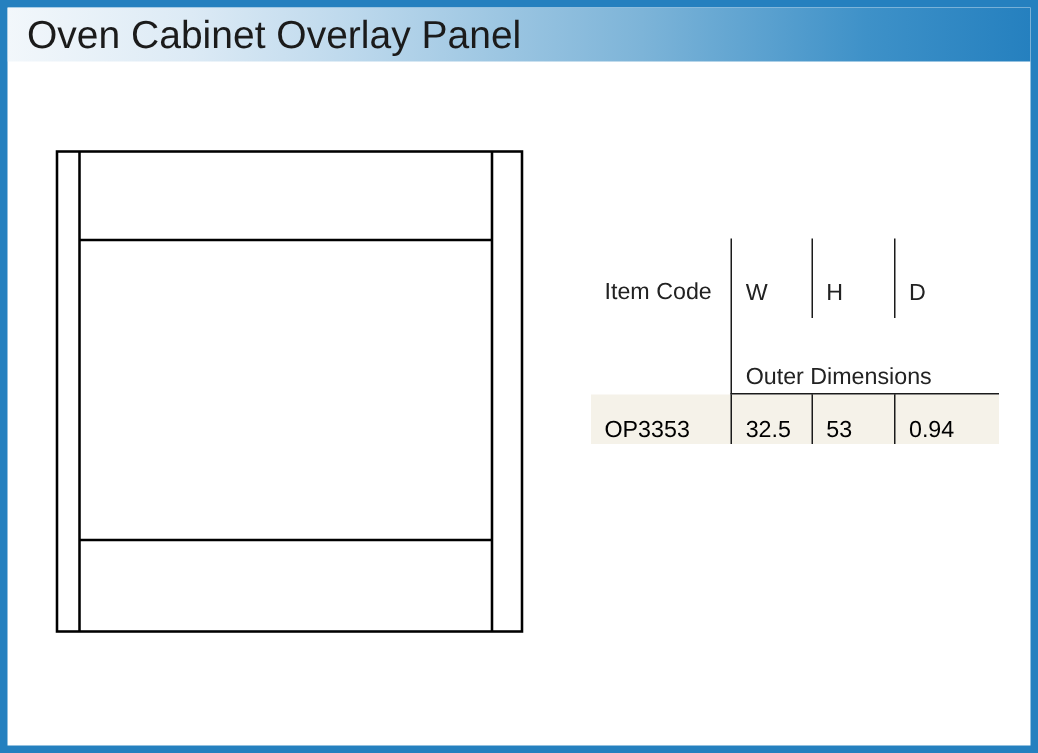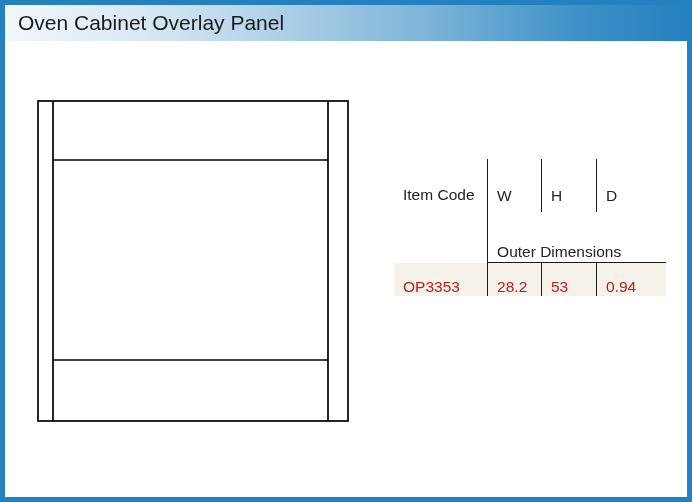--- a/index.html
+++ b/index.html
@@ -29,21 +29,21 @@
     width: 682px;
     height: 36px;
     background: linear-gradient(to right, #f2f7fb 0%, #dceaf5 18%, #bcd8ec 34%, #7db4d8 62%, #3e91c8 84%, #2580bf 100%);
   }
   #header-title {
     position: absolute;
     left: 13px;
     top: 0;
     height: 36px;
     line-height: 36px;
-    font-size: 21px;
+    font-size: 26px;
     color: #1b1b1b;
     white-space: nowrap;
     letter-spacing: 0px;
   }
 
   
   #drawing-area {
     position: absolute;
     left: 0;
     top: 36px;
@@ -110,21 +110,21 @@
     font-weight: bold;
     vertical-align: bottom;
   }
   .sub-dim .sub-dim-inner { padding: 0 9px 7px 9px; }
 
   
   .row-data td {
     background: #f5f2e9;
     height: 33px;
     vertical-align: middle;
-    color: #b91c1c;
+    color: #000000;
   }
   .row-data .d-item { width: 94px; border: none; }
   .row-data .d-item .dcell { padding: 0 9px; }
   .row-data .d-dim { border-left: 1.6px solid #1b1b1b; }
   .row-data .d-dim .dcell { padding: 0 9px; }
 
   .colw-w { width: 53px; }
   .colw-h { width: 55px; }
   .colw-d { width: 70px; }
 </style>
@@ -174,21 +174,21 @@
           <td class="grp-outer" colspan="3">
             <div class="grp-outer-inner">Outer Dimensions</div>
           </td>
         </tr>
 
         <tr class="row-data">
           <td class="d-item">
             <div class="dcell">OP3353</div>
           </td>
           <td class="d-dim colw-w">
-            <div class="dcell">28.2</div>
+            <div class="dcell">32.5</div>
           </td>
           <td class="d-dim colw-h">
             <div class="dcell">53</div>
           </td>
           <td class="d-dim colw-d">
             <div class="dcell">0.94</div>
           </td>
         </tr>
       </tbody>
     </table>

